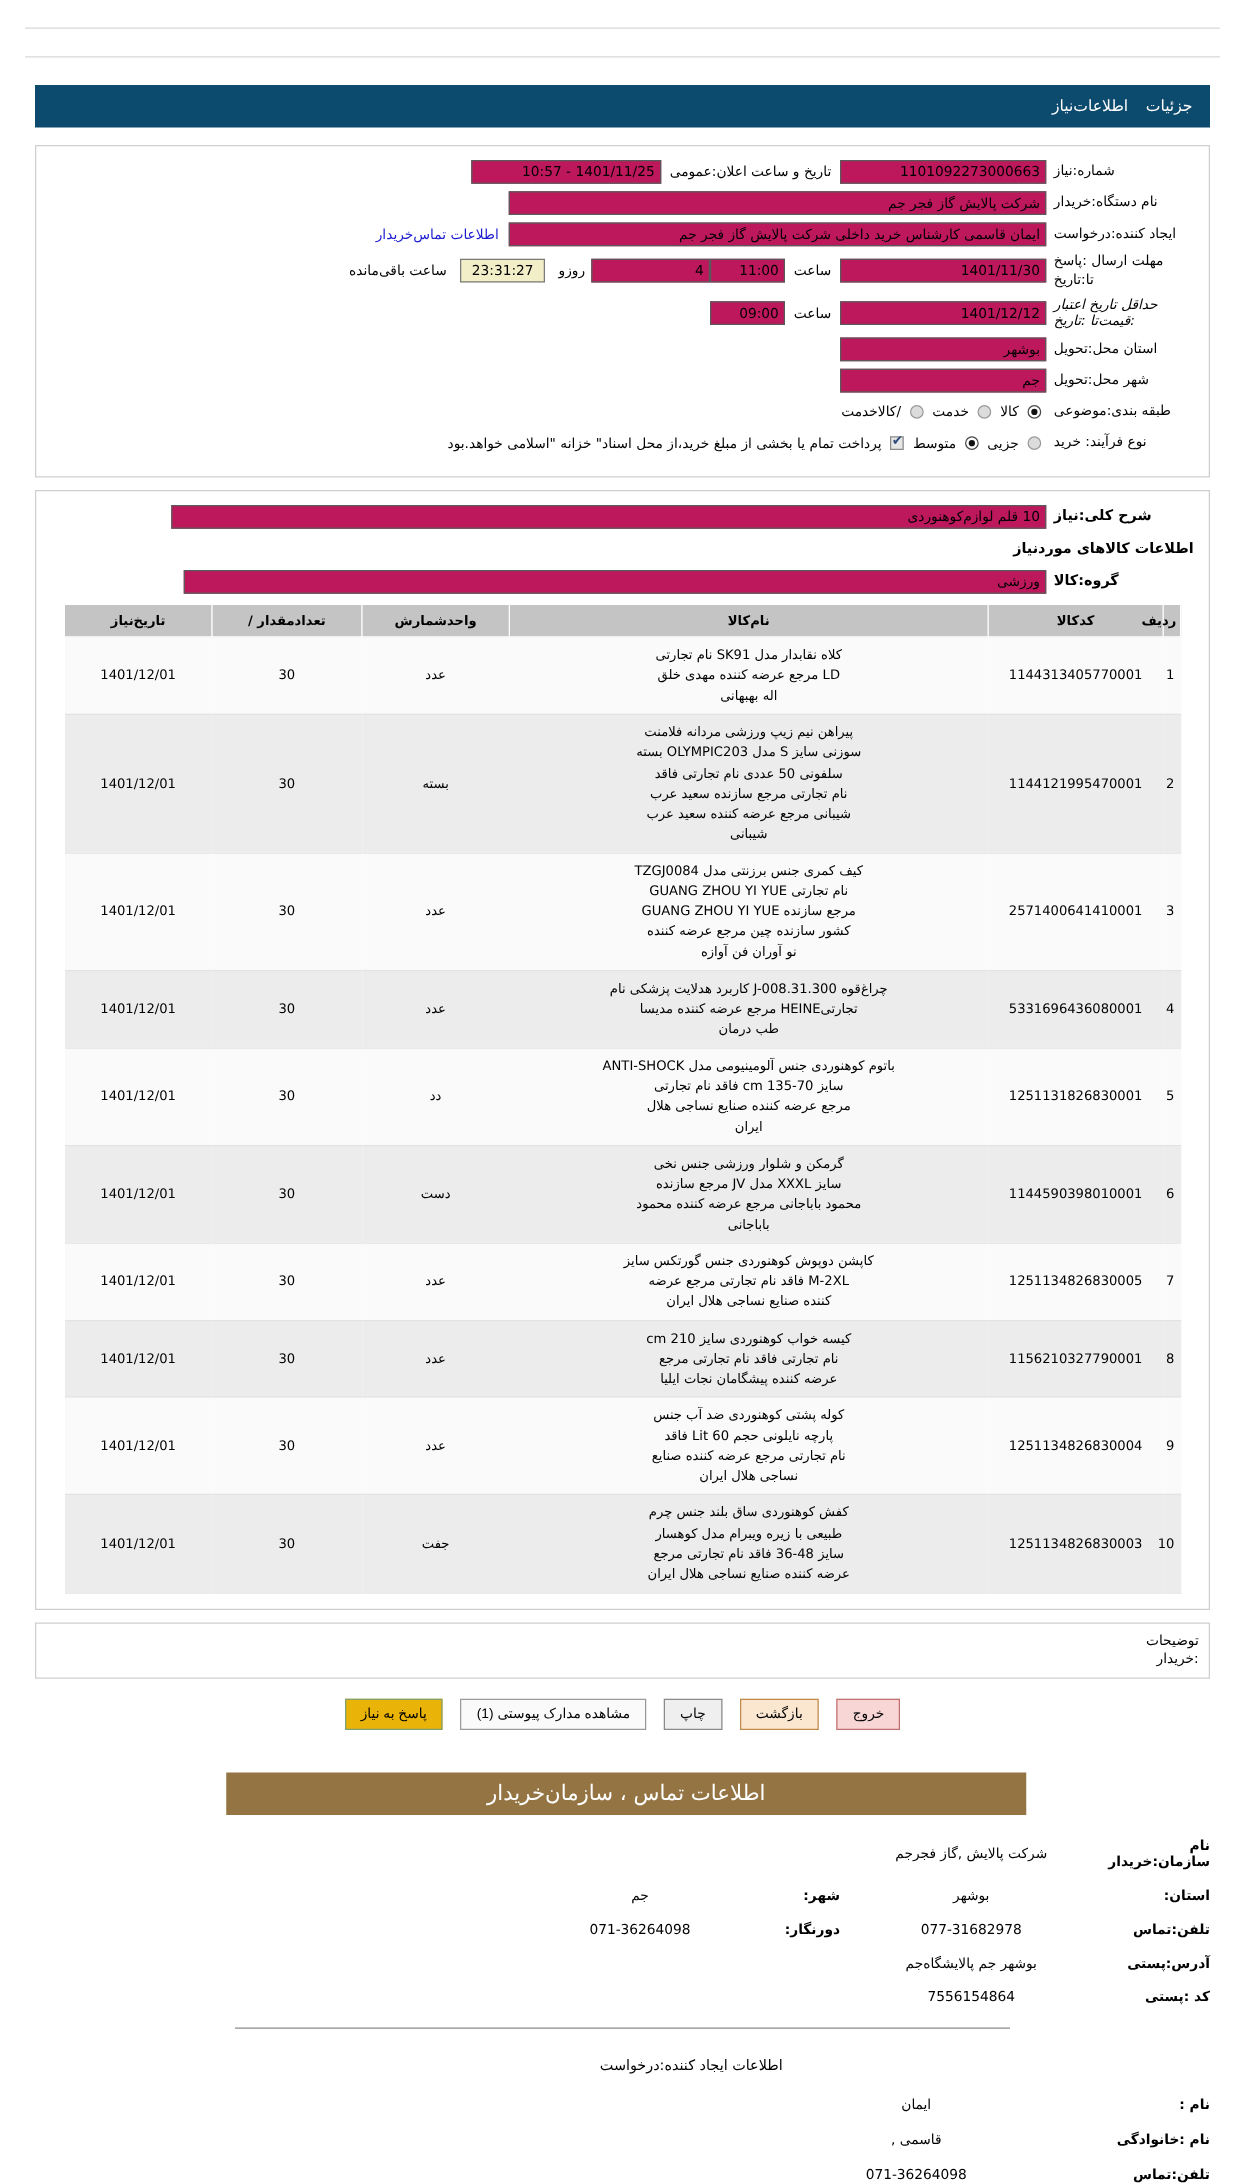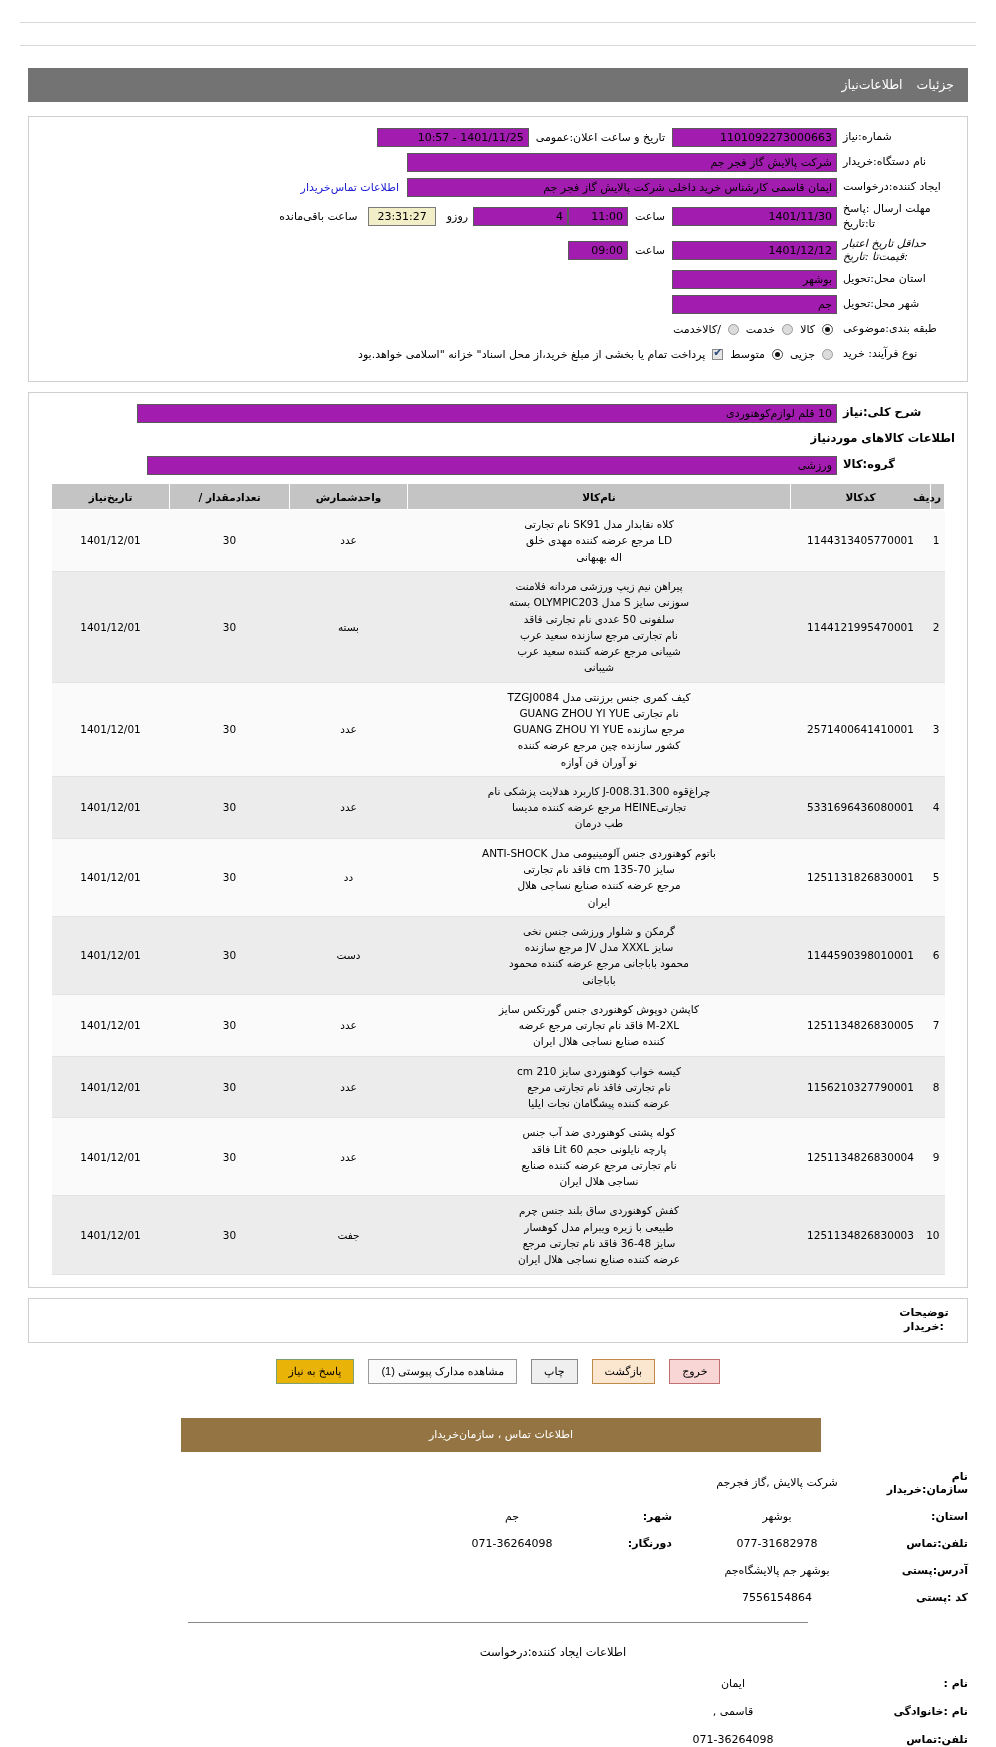--- a/index.html
+++ b/index.html
@@ -19,21 +19,21 @@
 
   .page { width: 996px; position: relative; padding: 0; }
 
   
   .top-rule-1 { margin: 22px 20px 0 20px; border-top: 1px solid #d8d8d8; }
   .top-rule-2 { margin: 22px 20px 0 20px; border-top: 1px solid #d8d8d8; }
 
   
   .brown-bar {
     margin: 22px 28px 0 28px;
-    background: #737373;
+    background: #0c4a6e;
     color: #ffffff;
     height: 34px;
     line-height: 34px;
     padding: 0 14px;
     font-size: 12.5px;
     text-align: right;
     letter-spacing: .3px;
   }
   .brown-bar span { margin-left: 10px; }
 
@@ -60,21 +60,21 @@
     padding-left: 6px;
     flex: 0 0 auto;
     line-height: 1.35;
   }
   .lbl.tall { line-height: 1.25; font-style: italic; }
 
   .inp {
     border: 1px solid #5a5a5a;
     height: 19px;
     line-height: 17px;
-    background: #a21caf;
+    background: #be185d;
     font-size: 11px;
     text-align: right;
     padding: 0 4px;
     overflow: hidden;
     white-space: nowrap;
     flex: 0 0 auto;
   }
   .inp.w165 { width: 165px; }
   .inp.w430 { width: 430px; }
   .inp.w60  { width: 60px; }
@@ -203,24 +203,24 @@
   .notes {
     margin: 10px 28px 0 28px;
     border: 1px solid #cfcfcf;
     display: flex;
     align-items: stretch;
     background: #fff;
     min-height: 38px;
   }
   .notes-lbl {
     width: 86px;
-    font-weight: bold;
+    font-weight: normal;
     font-size: 11px;
     padding: 7px 8px;
-    text-align: center;
+    text-align: right;
     line-height: 1.35;
     flex: 0 0 auto;
   }
   .notes-box {
     flex: 1 1 auto;
     border: 1px solid #6a6a6a;
     margin: 6px 6px 6px 4px;
     font-size: 11px;
     text-align: center;
     padding: 7px 6px;
@@ -251,21 +251,21 @@
   .btn.pink  { background: #f8d6d6; border-color: #c07070; }
 
   
   .brown-bar2 {
     margin: 34px 28px 0 28px;
     background: #937442;
     color: #ffffff;
     height: 34px;
     line-height: 34px;
     padding: 0 30px;
-    font-size: 11px;
+    font-size: 17px;
     text-align: center;
     width: 640px;
     margin-right: 175px;
     letter-spacing: .5px;
   }
   .contact {
     margin: 18px 28px 0 28px;
     font-size: 11px;
   }
   .crow {

